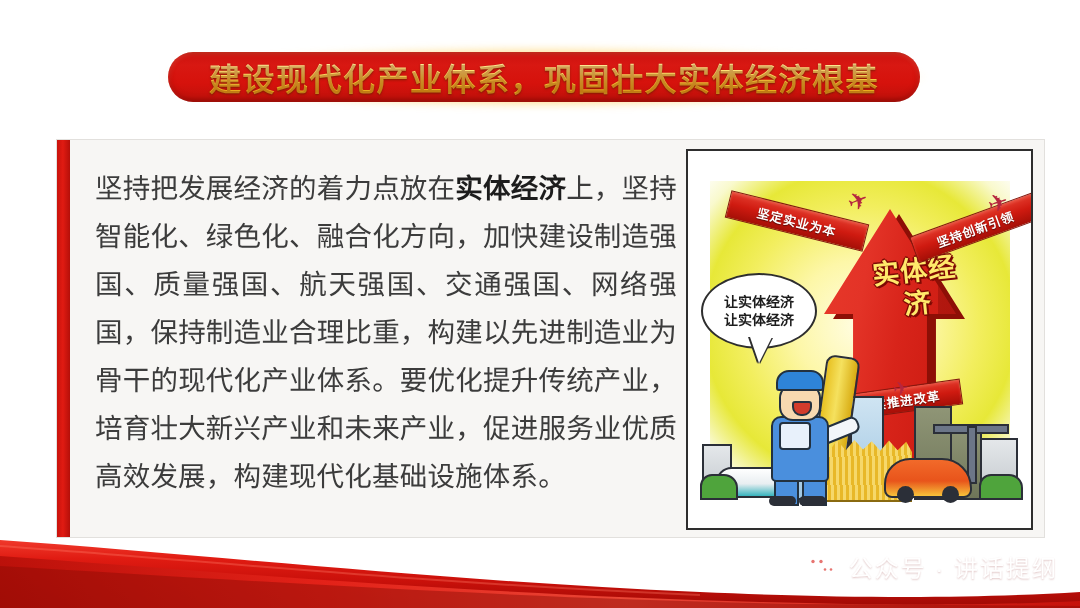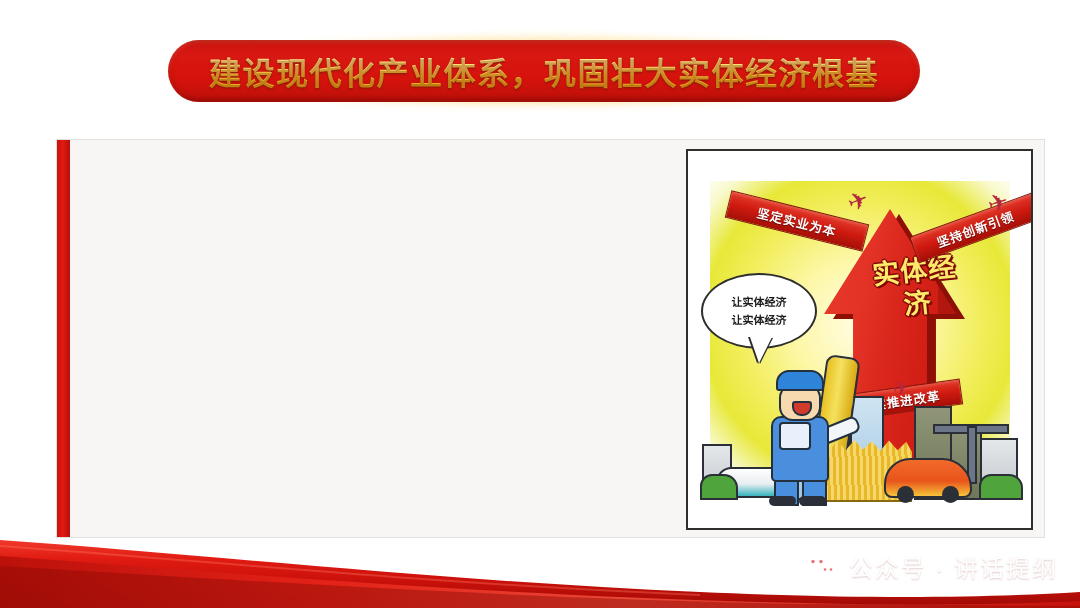--- a/index.html
+++ b/index.html
@@ -16,23 +16,23 @@
     width: 1080px;
     height: 608px;
     background: #ffffff;
     overflow: hidden;
   }
 
   
   .title-wrap {
     position: absolute;
     left: 168px;
-    top: 40px;
+    top: 52px;
     width: 752px;
-    height: 62px;
+    height: 50px;
   }
   .title-glow {
     position: absolute;
     inset: -7px -9px;
     border-radius: 999px;
     background: radial-gradient(closest-side, rgba(255,196,40,0.95), rgba(255,190,35,0.55) 62%, rgba(255,200,60,0.0) 100%);
     filter: blur(3px);
   }
   .title-pill {
     position: absolute;
@@ -181,21 +181,21 @@
   .bubble {
     position: absolute;
     left: 13px; top: 122px;
     width: 112px; height: 72px;
     background: #ffffff;
     border: 2.5px solid #2e2e2e;
     border-radius: 52% 52% 52% 52%;
     display: flex; align-items: center; justify-content: center;
   }
   .bubble-text {
-    font-size: 11px; line-height: 18px; color: #1c1c1c;
+    font-size: 14px; line-height: 18px; color: #1c1c1c;
     text-align: center; font-weight: bold;
   }
   .bubble-tail {
     position: absolute; left: 62px; top: 186px;
     width: 0; height: 0;
     border-left: 9px solid transparent;
     border-right: 13px solid transparent;
     border-top: 26px solid #ffffff;
     filter: drop-shadow(1.5px 1px 0 #2e2e2e) drop-shadow(-1.5px 0 0 #2e2e2e);
   }
@@ -319,20 +319,23 @@
   <div class="title-wrap">
     <div class="title-glow"></div>
     <div class="title-pill">
       <span class="title-text">建设现代化产业体系，巩固壮大实体经济根基</span>
     </div>
   </div>
 
   <div class="card">
     <div class="card-bar"></div>
 
+    <div class="body-text">
+      <span>坚持把发展经济的着力点放在</span><b>实体经济</b><span>上，坚持智能化、绿色化、融合化方向，加快建设制造强国、质量强国、航天强国、交通强国、网络强国，保持制造业合理比重，构建以先进制造业为骨干的现代化产业体系。要优化提升传统产业，培育壮大新兴产业和未来产业，促进服务业优质高效发展，构建现代化基础设施体系。</span>
+    </div>
 
     <div class="illus">
       <div class="illus-inner">
 
         <div class="sun-glow"></div>
 
         <div class="arrow-shadow"></div>
         <div class="arrow"></div>
         <div class="arrow-edge"></div>
         <div class="arrow-label">实体经济</div>

